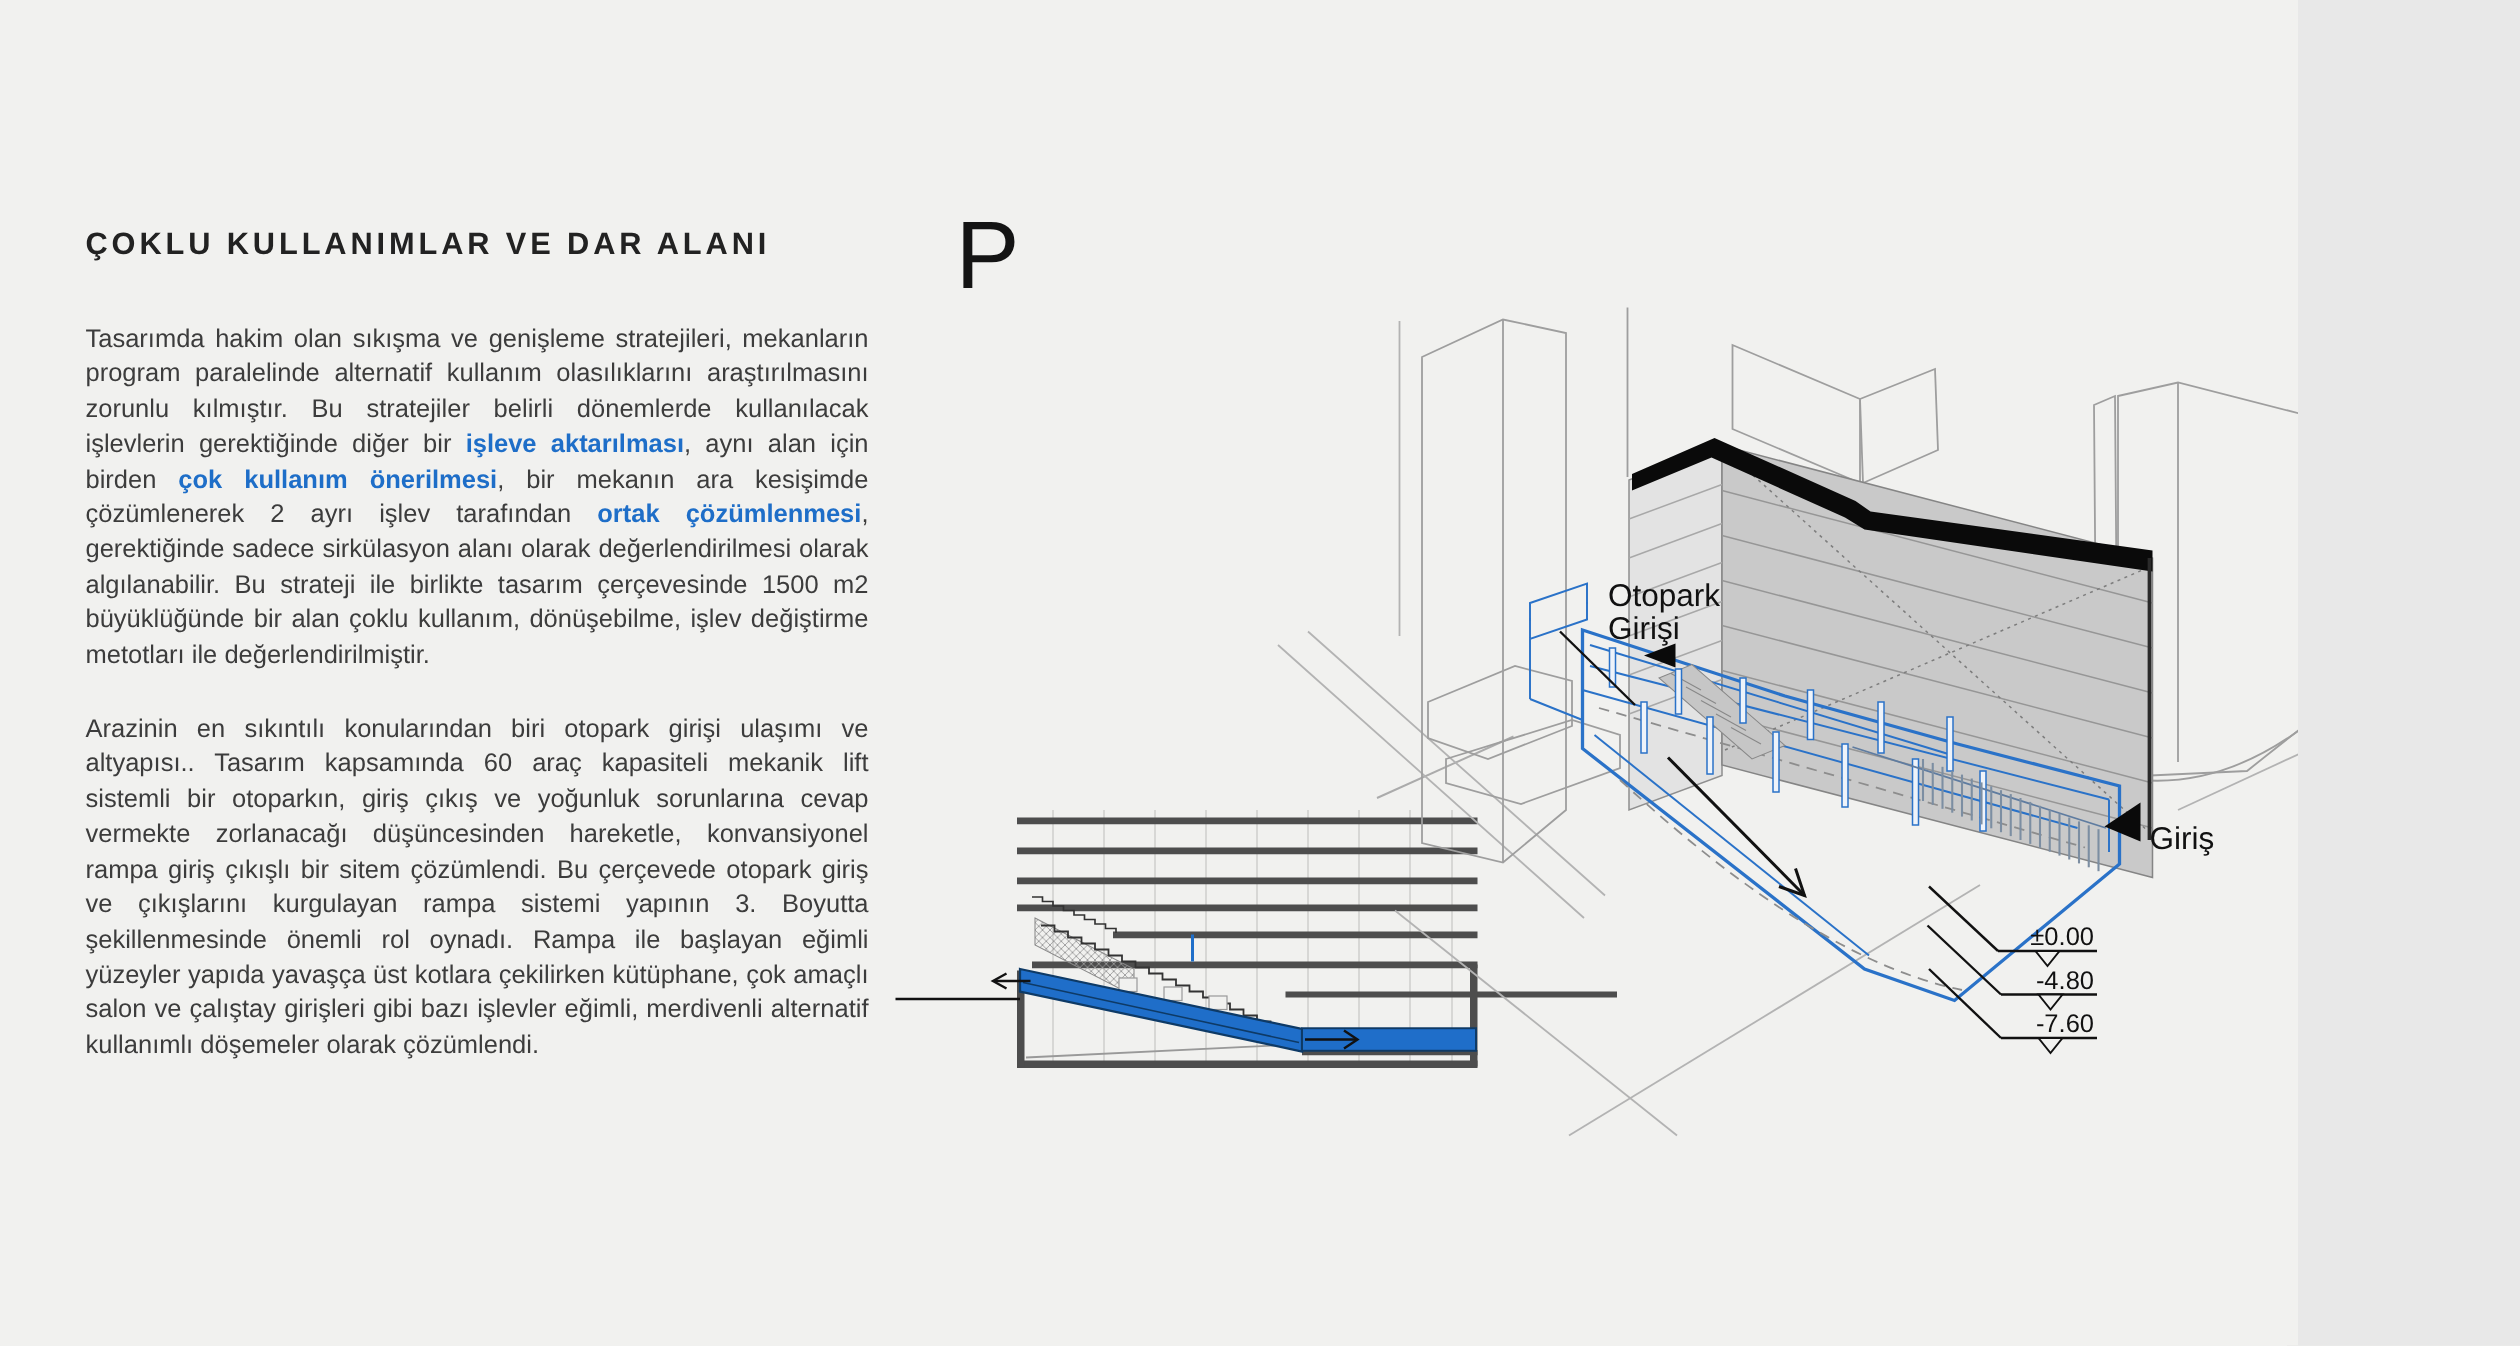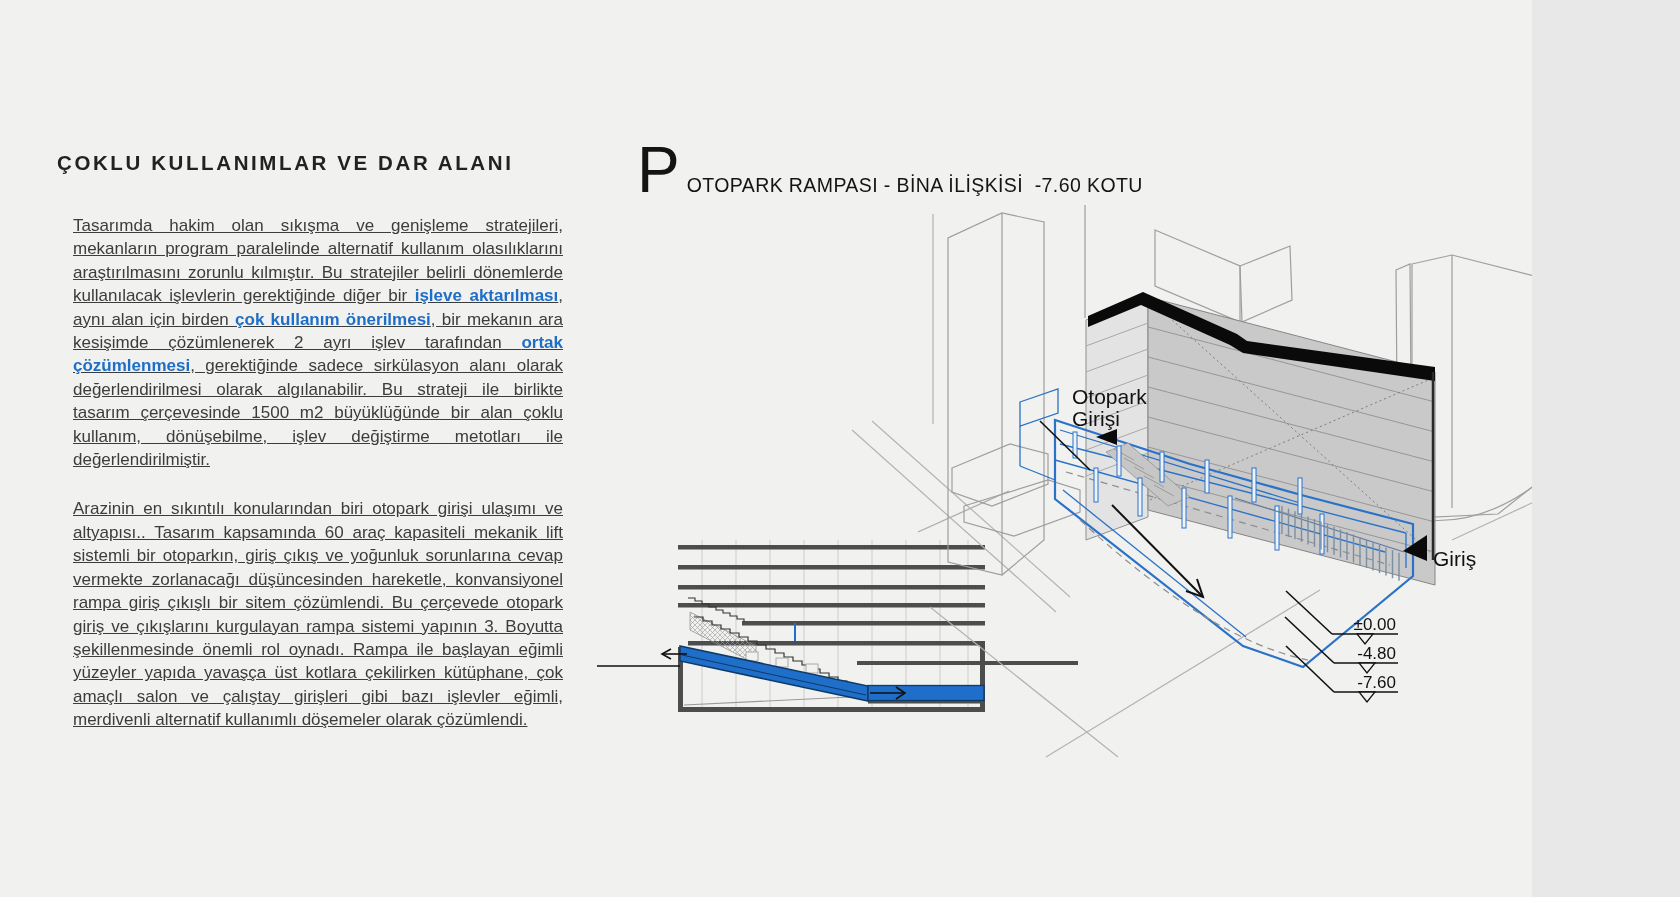--- a/index.html
+++ b/index.html
@@ -11,21 +11,21 @@
   }
   .text-col{
     position:absolute;left:57px;top:148px;width:522px;
   }
   .heading{
     font-size:20.5px;font-weight:bold;letter-spacing:2.6px;
     line-height:30px;color:#222;margin:0 0 0 0;
   }
   .body-par{
     font-size:17px;line-height:23.4px;text-align:justify;
-    margin:16px;color:#3c3c3c;text-decoration:underline;
+    margin:0;color:#3c3c3c;
   }
   .par1{margin-top:36px;}
   .par2{margin-top:26px;}
   .hl{color:#1e6ec8;font-weight:bold;}
   .diagram-title{
     position:absolute;left:637px;top:138px;
     display:flex;align-items:baseline;color:#141414;
   }
   .dropcap{
     font-size:64px;line-height:64px;font-weight:500;letter-spacing:0;
@@ -47,21 +47,20 @@
   <div class="text-col">
     <h1 class="heading">
       <span>ÇOKLU KULLANIMLAR VE DAR ALANI</span><br>
     </h1>
     <p class="body-par par1"><span>Tasarımda hakim olan sıkışma ve genişleme stratejileri, mekanların program paralelinde alternatif kullanım olasılıklarını araştırılmasını zorunlu kılmıştır. Bu stratejiler belirli dönemlerde kullanılacak işlevlerin gerektiğinde diğer bir </span><span class="hl">işleve aktarılması</span><span>, aynı alan için birden </span><span class="hl">çok kullanım önerilmesi</span><span>, bir mekanın ara kesişimde çözümlenerek 2 ayrı işlev tarafından </span><span class="hl">ortak çözümlenmesi</span><span>, gerektiğinde sadece sirkülasyon alanı olarak değerlendirilmesi olarak algılanabilir. Bu strateji ile birlikte tasarım çerçevesinde 1500 m2 büyüklüğünde bir alan çoklu kullanım, dönüşebilme, işlev değiştirme metotları ile değerlendirilmiştir.</span></p>
     <p class="body-par par2">Arazinin en sıkıntılı konularından biri otopark girişi ulaşımı ve altyapısı.. Tasarım kapsamında 60 araç kapasiteli mekanik lift sistemli bir otoparkın, giriş çıkış ve yoğunluk sorunlarına cevap vermekte zorlanacağı düşüncesinden hareketle, konvansiyonel rampa giriş çıkışlı bir sitem çözümlendi.  Bu çerçevede otopark giriş ve çıkışlarını kurgulayan rampa sistemi yapının 3. Boyutta şekillenmesinde önemli rol oynadı. Rampa ile başlayan eğimli yüzeyler yapıda yavaşça üst kotlara çekilirken kütüphane, çok amaçlı salon ve çalıştay girişleri gibi bazı işlevler eğimli, merdivenli alternatif kullanımlı döşemeler olarak çözümlendi.</p>
   </div>
 
   <div class="diagram-title">
     <span class="dropcap">P</span>
-    <span class="title-text">OTOPARK RAMPASI - BİNA İLİŞKİSİ  -7.60 KOTU</span>
   </div>
 
   <svg class="overlay" width="1680" height="897" viewBox="0 0 1680 897">
     <defs>
       <pattern id="xh" width="5" height="5" patternUnits="userSpaceOnUse">
         <path d="M0,5 L5,0 M0,0 L5,5" stroke="#9a9a9a" stroke-width="0.6"></path>
       </pattern>
     </defs>
 
     <g>

